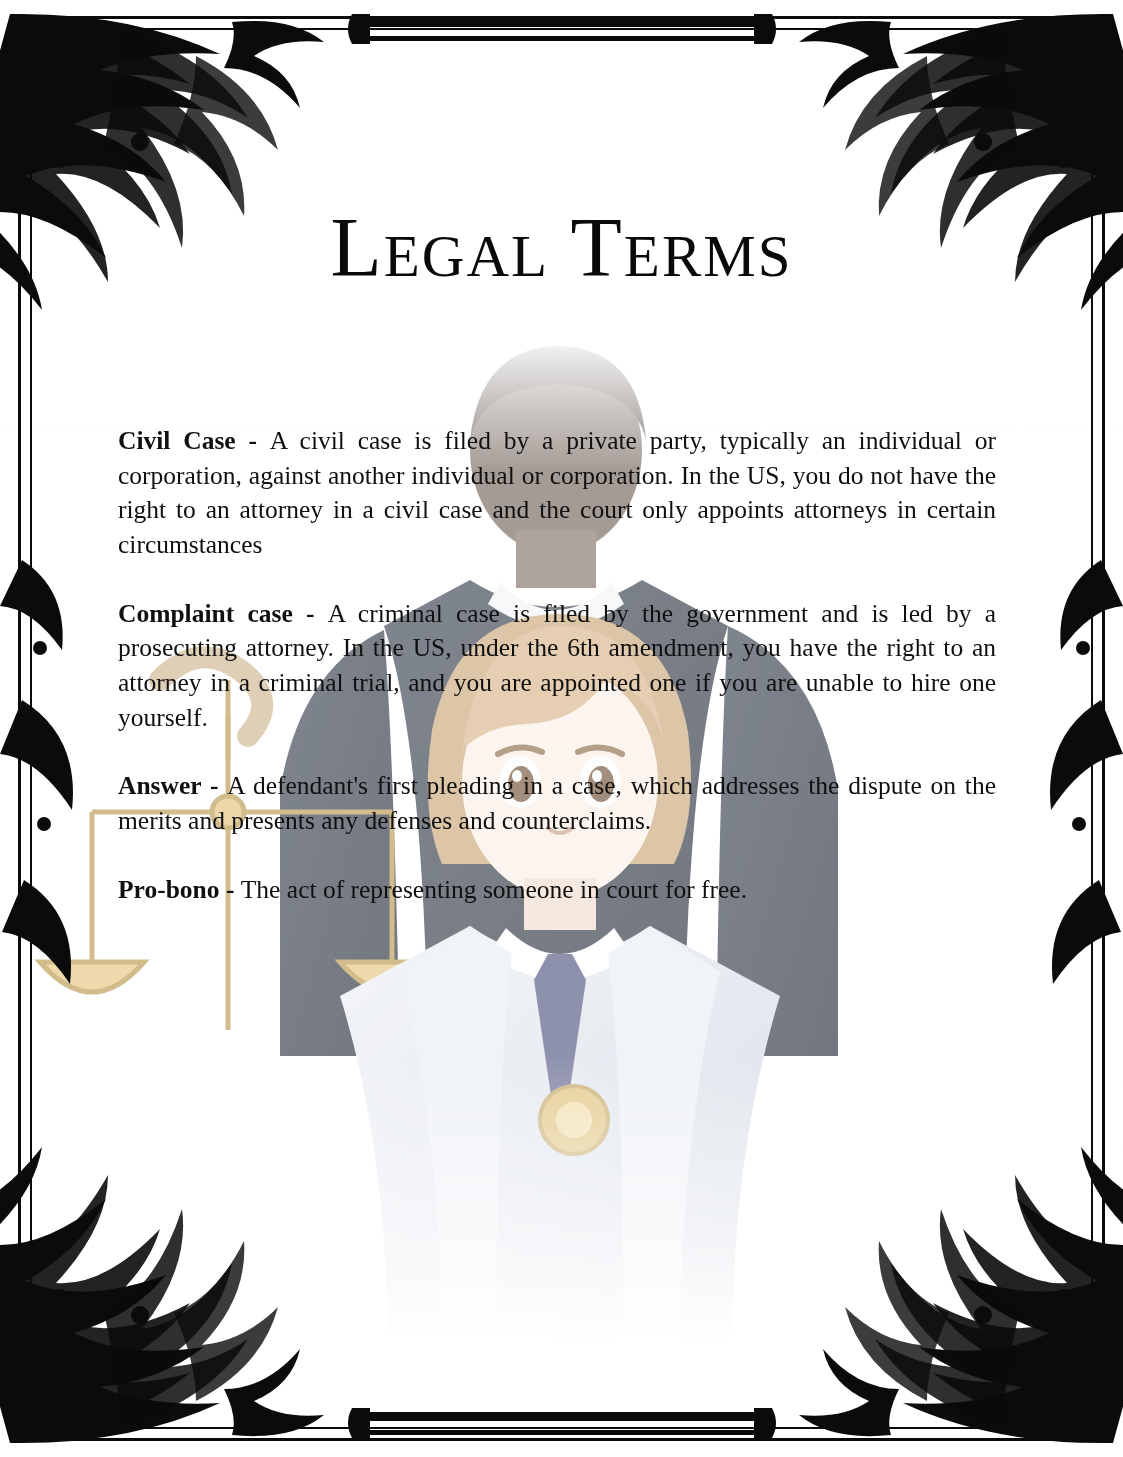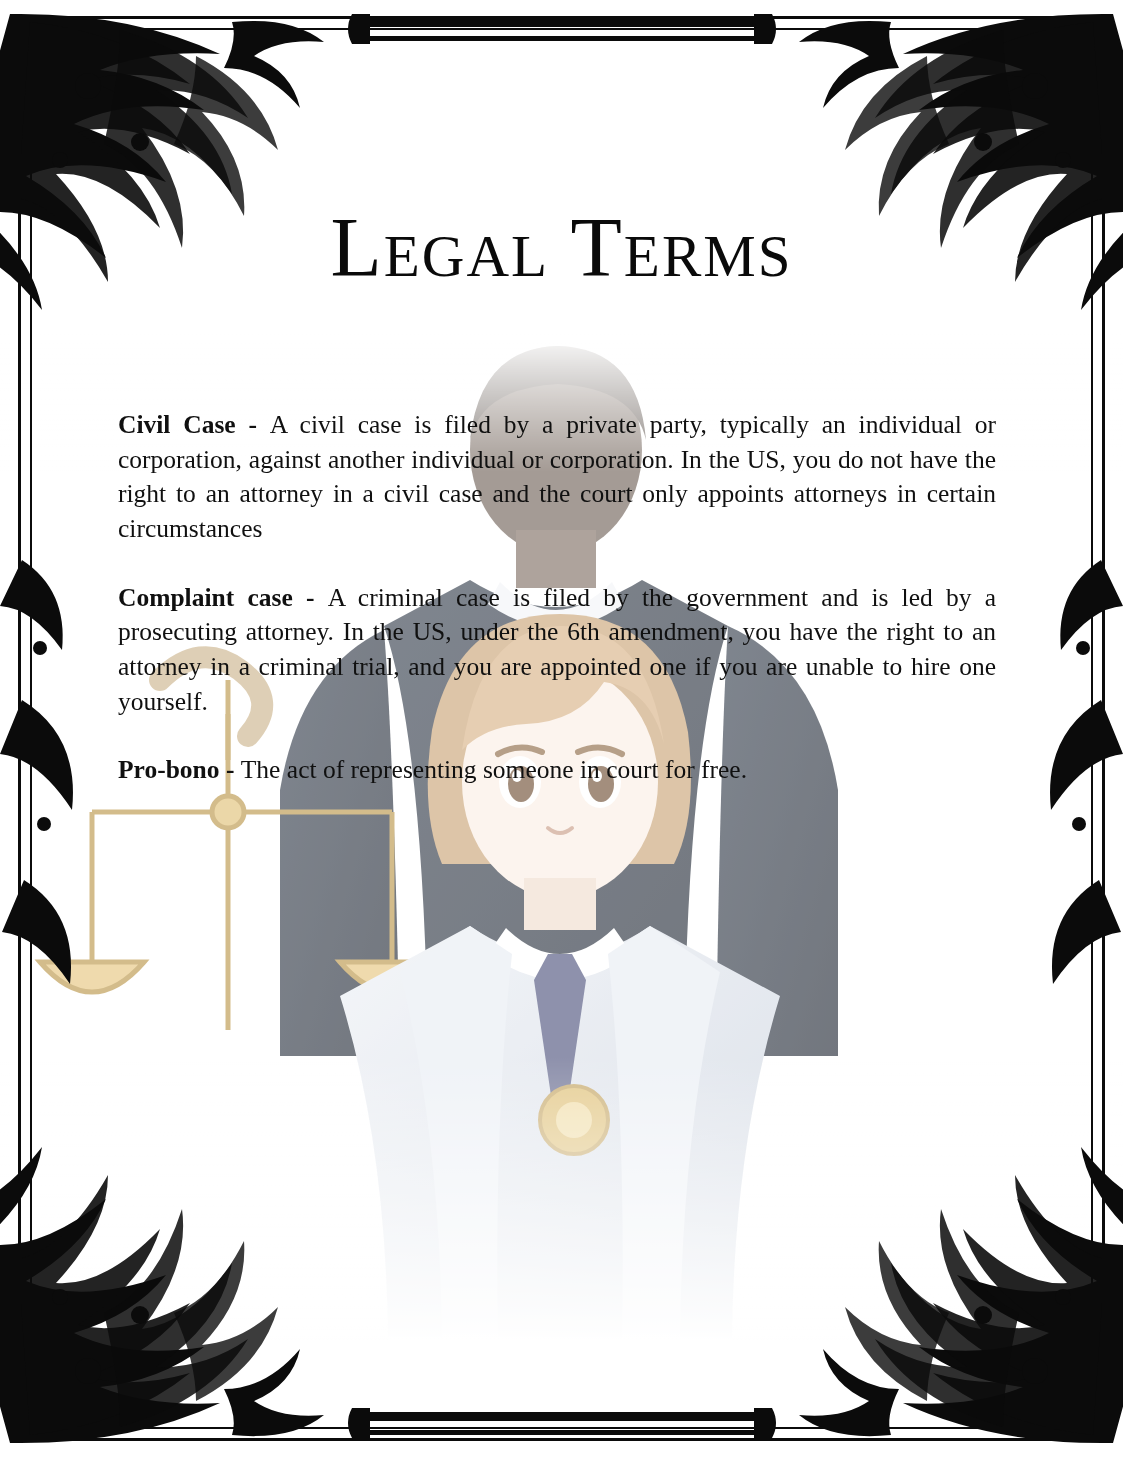--- a/index.html
+++ b/index.html
@@ -85,21 +85,21 @@
     font-weight: 400;
     letter-spacing: 2px;
     color: #0a0a0a;
     font-variant: small-caps;
     text-transform: capitalize;
   }
 
   .terms {
     position: absolute;
     left: 118px;
-    top: 408px;
+    top: 424px;
     width: 878px;
   }
 
   .term {
     margin: 0 0 34px 0;
     font-size: 25.5px;
     line-height: 1.36;
     color: #101010;
     text-align: justify;
     text-justify: inter-word;
@@ -292,20 +292,23 @@
     <div class="terms">
 
       <p class="term">
         <span class="label">Civil Case</span><span class="sep"> - </span><span class="body">A civil case is filed by a private party, typically an individual or corporation, against another individual or corporation. In the US, you do not have the right to an attorney in a civil case and the court only appoints attorneys in certain circumstances</span>
       </p>
 
       <p class="term">
         <span class="label">Complaint case</span><span class="sep"> - </span><span class="body">A criminal case is filed by the government and is led by a prosecuting attorney. In the US, under the 6th amendment, you have the right to an attorney in a criminal trial, and you are appointed one if you are unable to hire one yourself.</span>
       </p>
 
+      <p class="term">
+        <span class="label">Answer</span><span class="sep"> - </span><span class="body">A defendant's first pleading in a case, which addresses the dispute on the merits and presents any defenses and counterclaims.</span>
+      </p>
 
 
 
       <p class="term">
         <span class="label">Pro-bono</span><span class="sep"> - </span><span class="body">The act of representing someone in court for free.</span>
       </p>
 
     </div>
   </div>
 </div>

